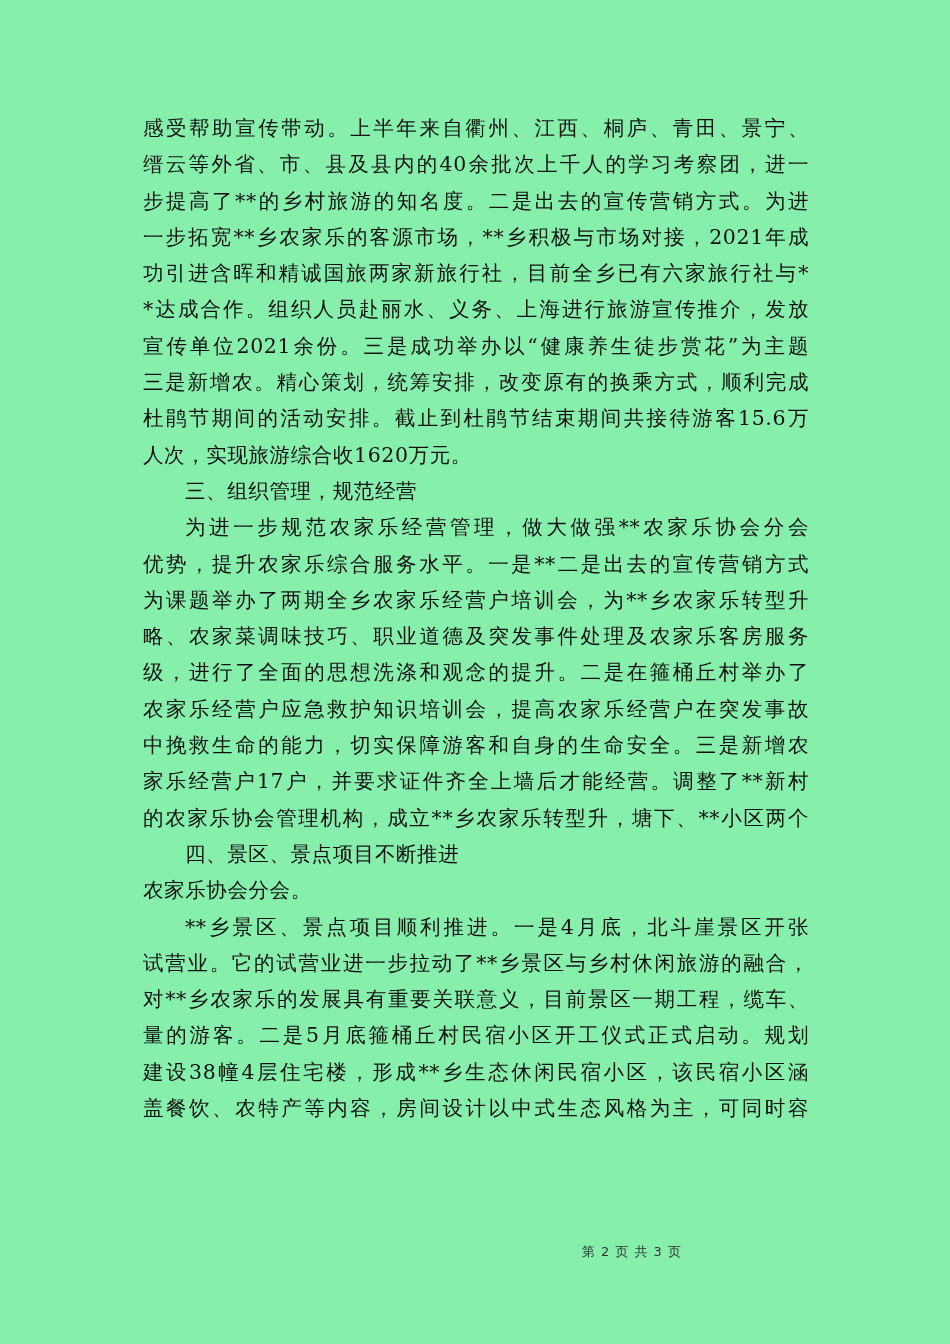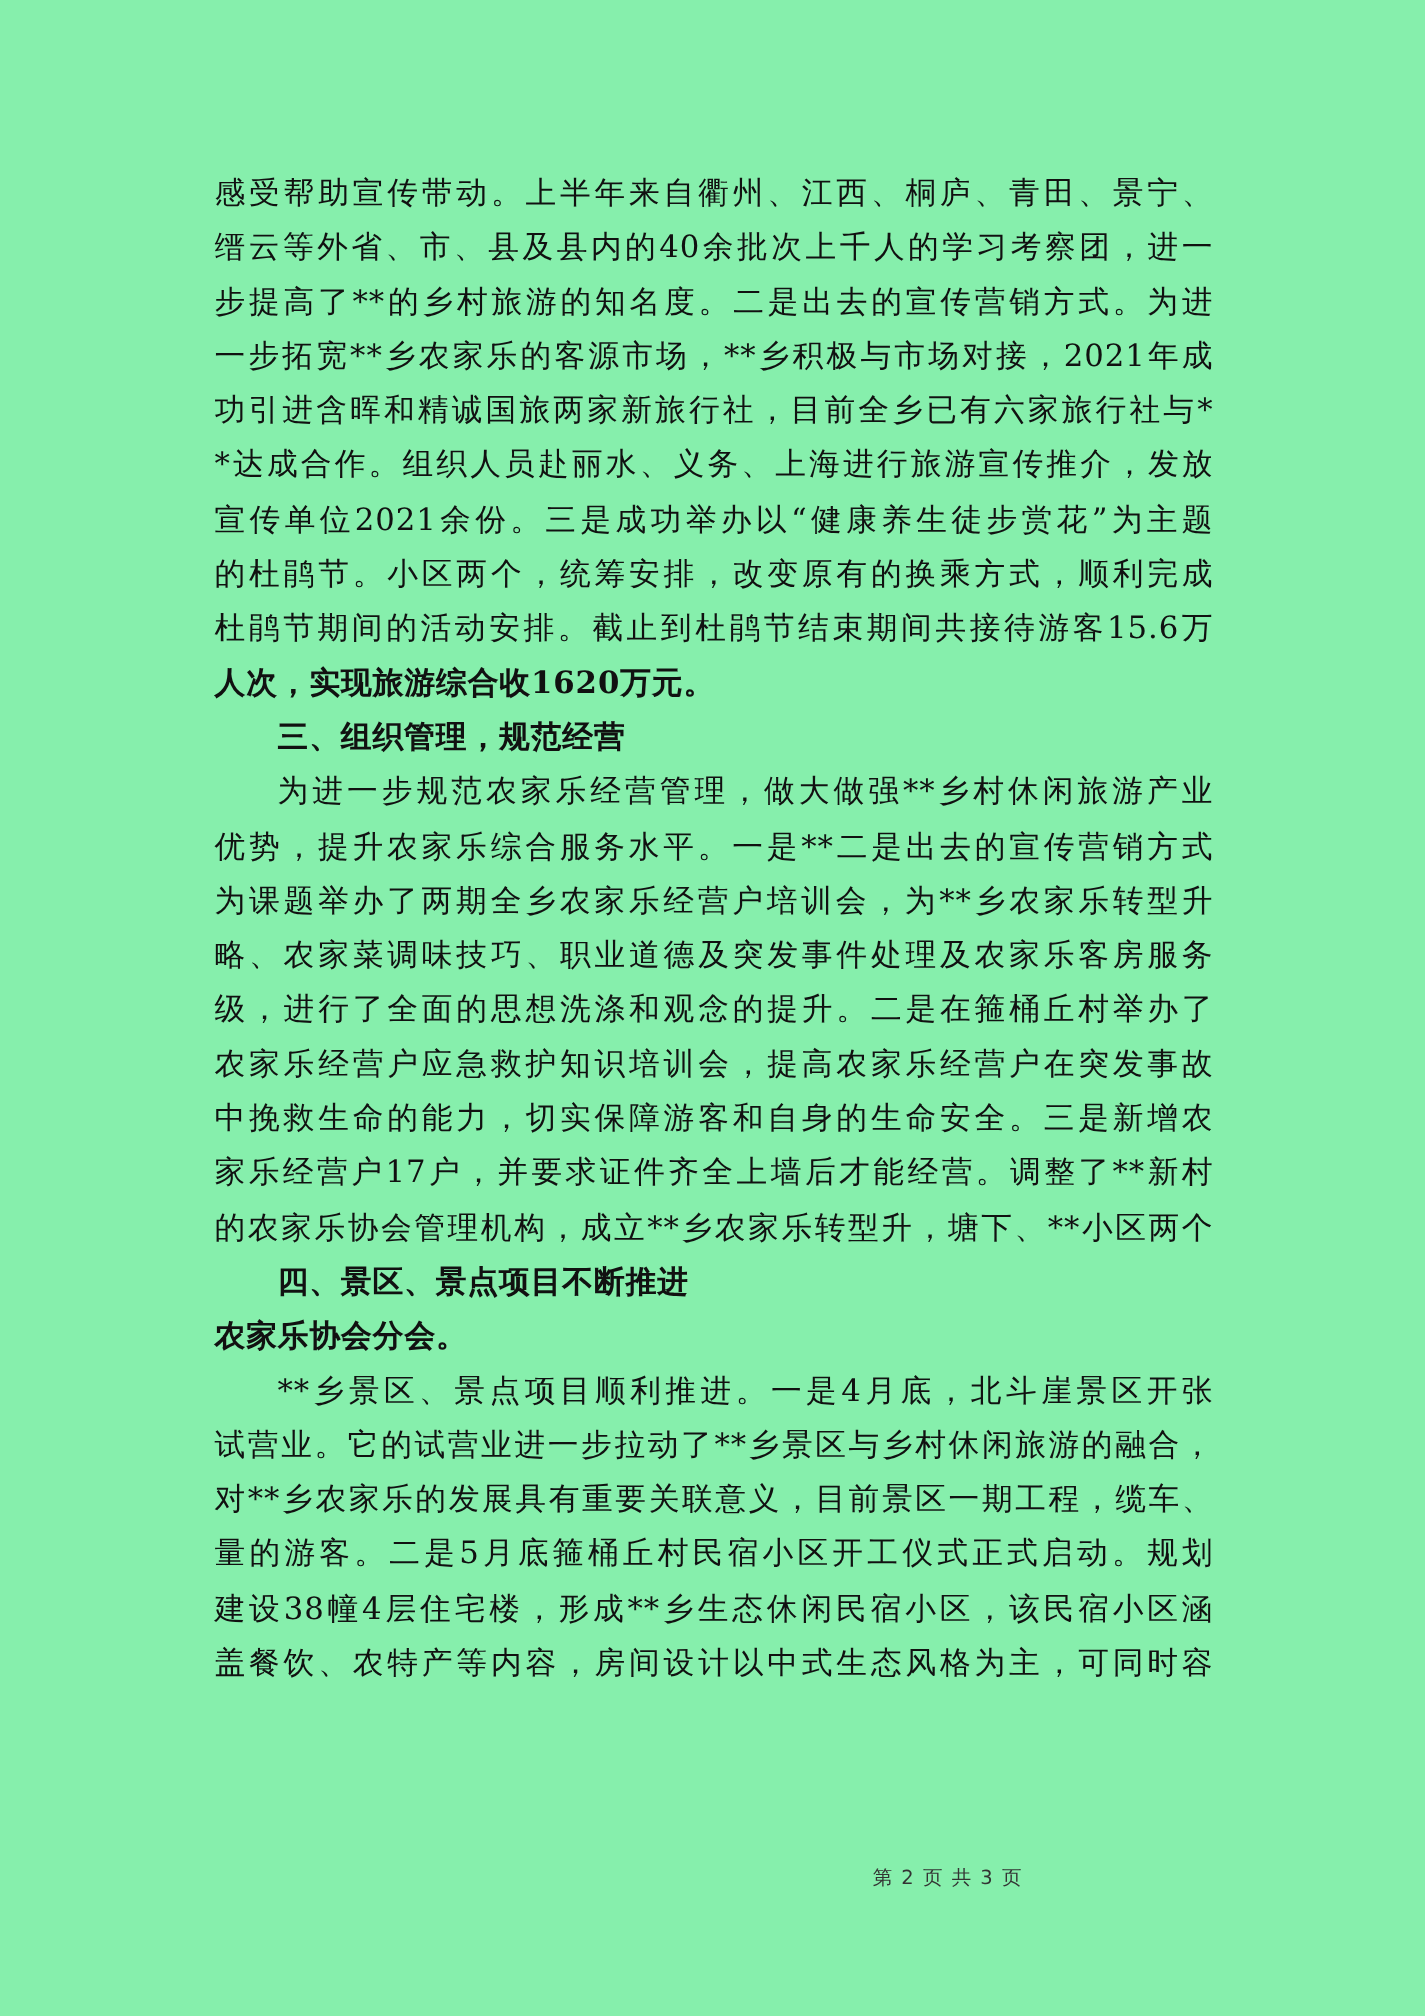--- a/index.html
+++ b/index.html
@@ -7,46 +7,46 @@
   .page {
     position: absolute; left: 0; top: 0; width: 950px; height: 1344px; background: #86efac; padding-left: 44px;
   }
   .content {
     position: absolute; left: 143px; top: 110px; width: 666px;
     font-family: "DejaVu Serif", "Liberation Serif", serif;
     font-size: 20.5px; line-height: 36.3px; color: #111;
     letter-spacing: 0.6px;
   }
   .line { white-space: nowrap; height: 36.3px; text-align: justify; text-align-last: justify; display:block; }
-  .line.last { text-align-last: left; font-weight: bold; }
+  .line.last { text-align-last: left; }
   .line.indent { padding-left: 42px; }
   .footer {
     position: absolute; left: 0; width: 824px; top: 1243px;
     text-align: right; padding-right: 142px; box-sizing: border-box;
     font-family: "DejaVu Sans", "Liberation Sans", sans-serif;
     font-size: 13px; color: #333; letter-spacing: 1px;
   }
 </style>
 </head>
 <body>
 
 <div class="page">
   <div class="content" id="content">
       <div class="line">感受帮助宣传带动。上半年来自衢州、江西、桐庐、青田、景宁、</div>
       <div class="line">缙云等外省、市、县及县内的40余批次上千人的学习考察团，进一</div>
       <div class="line">步提高了**的乡村旅游的知名度。二是出去的宣传营销方式。为进</div>
       <div class="line">一步拓宽**乡农家乐的客源市场，**乡积极与市场对接，2021年成</div>
       <div class="line">功引进含晖和精诚国旅两家新旅行社，目前全乡已有六家旅行社与*</div>
       <div class="line">*达成合作。组织人员赴丽水、义务、上海进行旅游宣传推介，发放</div>
       <div class="line">宣传单位2021余份。三是成功举办以“健康养生徒步赏花”为主题</div>
-      <div class="line">的杜鹃节。小区两个，统筹安排，改变原有的换乘方式，顺利完成</div>
+      <div class="line">三是新增农。精心策划，统筹安排，改变原有的换乘方式，顺利完成</div>
       <div class="line">杜鹃节期间的活动安排。截止到杜鹃节结束期间共接待游客15.6万</div>
       <div class="line last">人次，实现旅游综合收1620万元。</div>
       <div class="line indent last">三、组织管理，规范经营</div>
-      <div class="line indent">为进一步规范农家乐经营管理，做大做强**乡村休闲旅游产业</div>
+      <div class="line indent">为进一步规范农家乐经营管理，做大做强**农家乐协会分会</div>
       <div class="line">优势，提升农家乐综合服务水平。一是**二是出去的宣传营销方式</div>
       <div class="line">为课题举办了两期全乡农家乐经营户培训会，为**乡农家乐转型升</div>
       <div class="line">略、农家菜调味技巧、职业道德及突发事件处理及农家乐客房服务</div>
       <div class="line">级，进行了全面的思想洗涤和观念的提升。二是在箍桶丘村举办了</div>
       <div class="line">农家乐经营户应急救护知识培训会，提高农家乐经营户在突发事故</div>
       <div class="line">中挽救生命的能力，切实保障游客和自身的生命安全。三是新增农</div>
       <div class="line">家乐经营户17户，并要求证件齐全上墙后才能经营。调整了**新村</div>
       <div class="line">的农家乐协会管理机构，成立**乡农家乐转型升，塘下、**小区两个</div>
       <div class="line indent last">四、景区、景点项目不断推进</div>
       <div class="line last">农家乐协会分会。</div>

